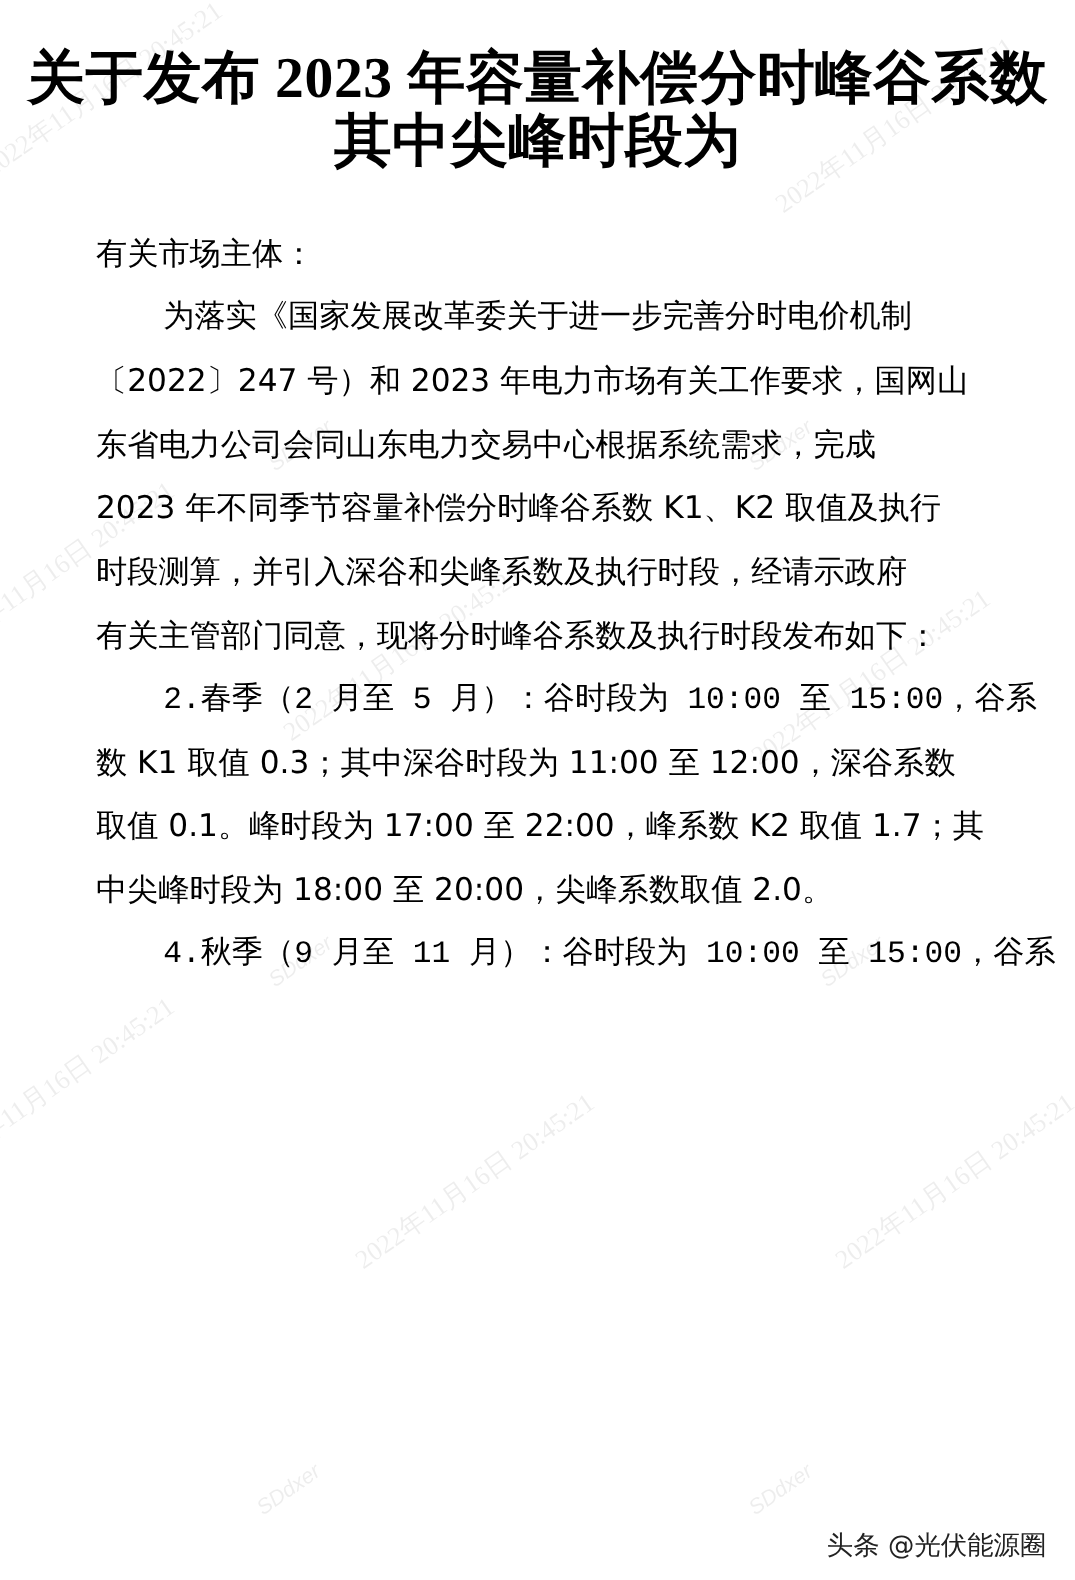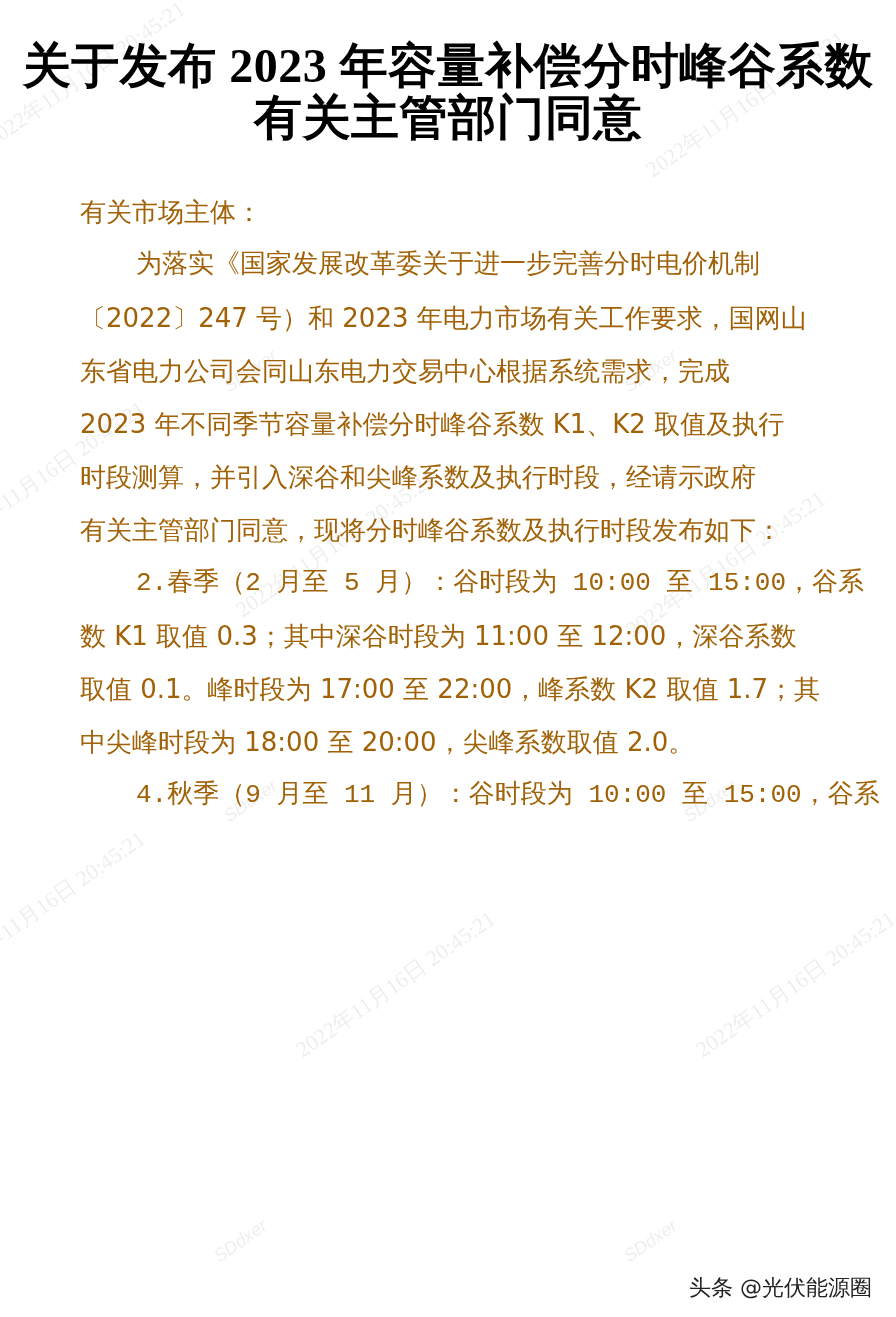--- a/index.html
+++ b/index.html
@@ -21,21 +21,21 @@
     transform: rotate(-35deg); transform-origin: left top; white-space: nowrap;
   }
   .title {
     position: absolute; left: 0; top: 40px; width: 896px; text-align: center;
     font-family: "Liberation Serif", "DejaVu Serif", serif; font-weight: bold;
     font-size: 48px; line-height: 52px; letter-spacing: 0.5px; color: #000;
   }
   .body {
     position: absolute; left: 80px; top: 186px; width: 760px;
     font-family: "DejaVu Sans", "Liberation Sans", sans-serif;
-    font-size: 26px; line-height: 53px; color: #a16207;
+    font-size: 26px; line-height: 53px; color: #000000;
   }
   .line { white-space: nowrap; height: 53px; display: flex; justify-content: space-between; }
   .line.left { justify-content: flex-start; }
   .indent { padding-left: 56px; font-family: Liberation Mono, monospace; }
   .footer-logo {
     position: absolute; right: 22px; top: 1273px;
     font-family: "DejaVu Sans", "Liberation Sans", sans-serif;
     font-size: 22px; color: #222; background: rgba(255,255,255,0.55);
     padding: 0 2px; text-shadow: 0 0 2px #fff; margin-left: 22px;
   }
@@ -55,21 +55,21 @@
   <div class="wm2" style="left:220px; top:380px;">SDdxer</div>
   <div class="wm2" style="left:620px; top:380px;">SDdxer</div>
   <div class="wm2" style="left:220px; top:810px;">SDdxer</div>
   <div class="wm2" style="left:680px; top:810px;">SDdxer</div>
   <div class="wm2" style="left:210px; top:1250px;">SDdxer</div>
   <div class="wm2" style="left:620px; top:1250px;">SDdxer</div>
 </div>
 
 <div class="title">
   <div>关于发布 2023 年容量补偿分时峰谷系数</div>
-  <div>有关主管部门同意</div>
+  <div>其中尖峰时段为</div>
 </div>
 
 <div class="body">
   <div class="line left">有关市场主体：</div>
 
   <div>
     <div class="line indent">为落实《国家发展改革委关于进一步完善分时电价机制</div>
     <div class="line">〔2022〕247 号）和 2023 年电力市场有关工作要求，国网山</div>
     <div class="line">东省电力公司会同山东电力交易中心根据系统需求，完成</div>
     <div class="line">2023 年不同季节容量补偿分时峰谷系数 K1、K2 取值及执行</div>

